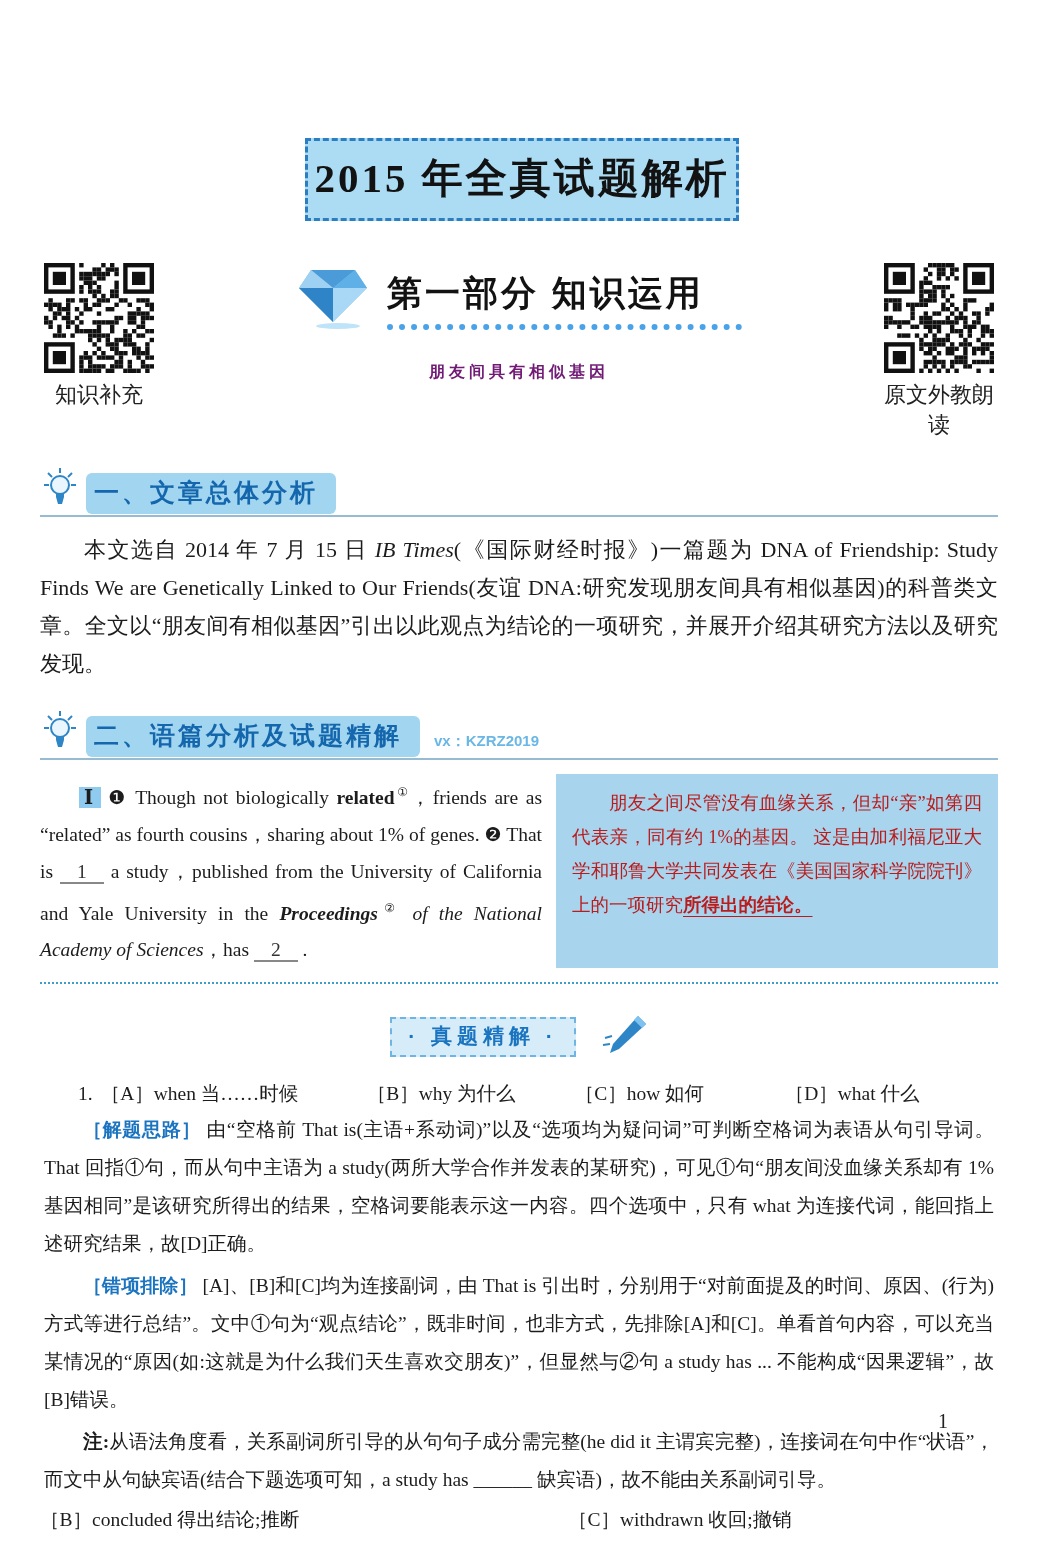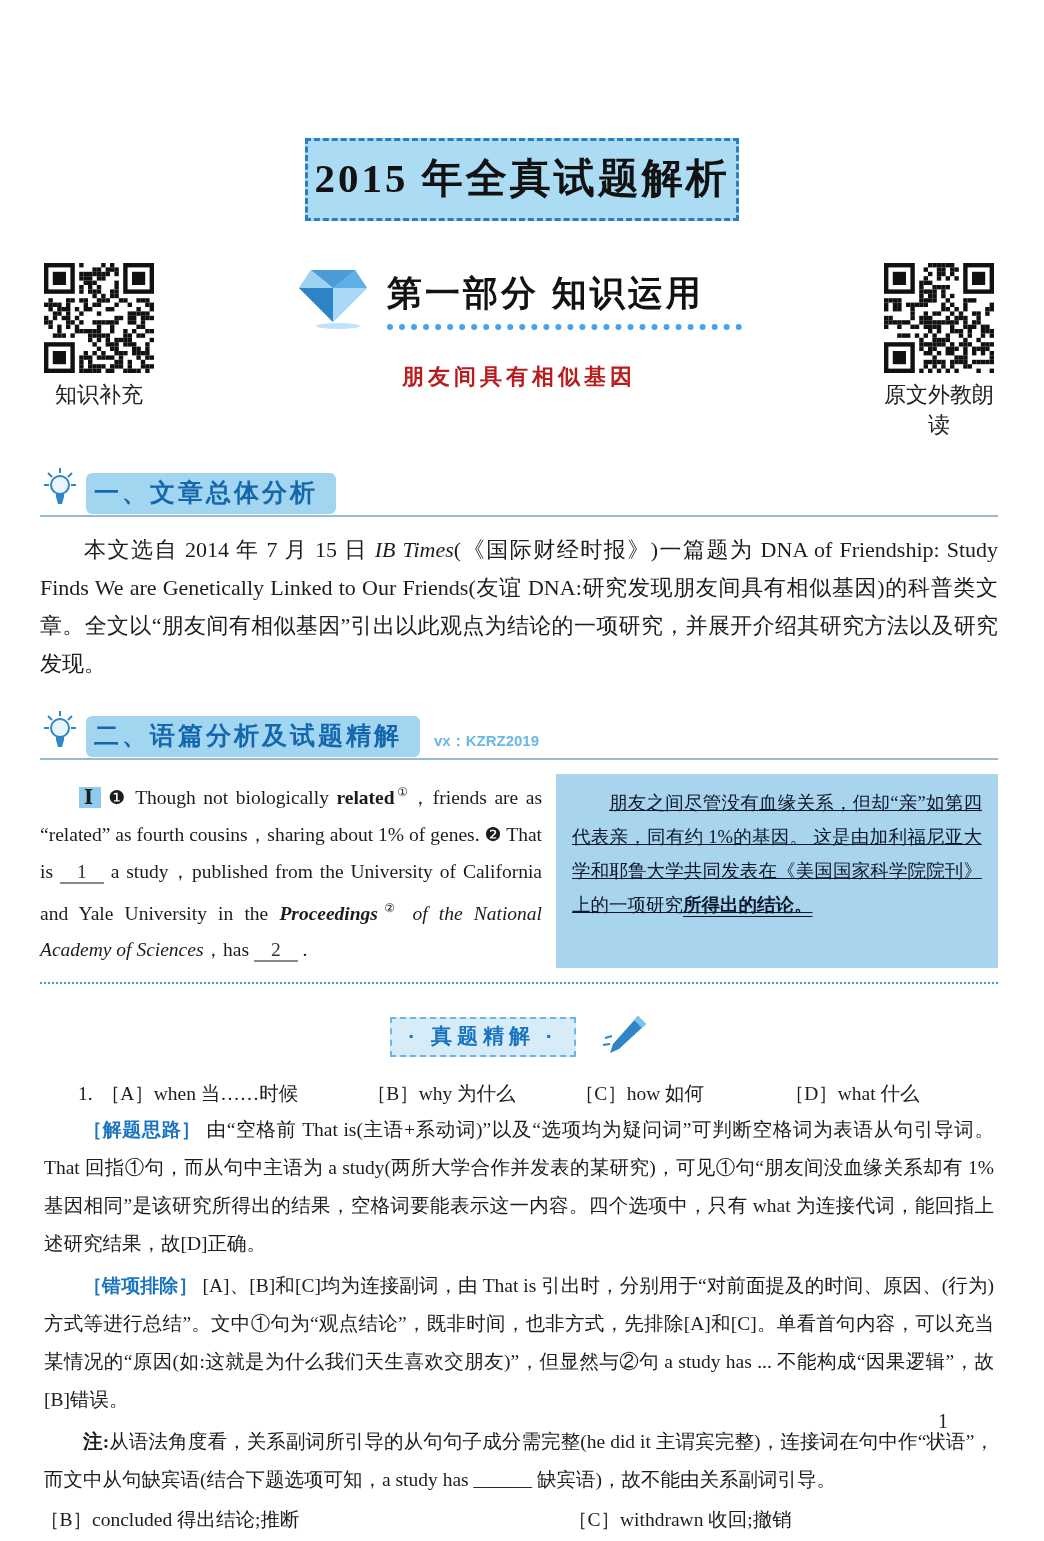--- a/index.html
+++ b/index.html
@@ -14,22 +14,22 @@
 
   
   .header-row{margin-top:42px;display:flex;justify-content:space-between;align-items:flex-start;}
   .qr-block{width:118px;text-align:center;}
   .qr-label{font-size:22px;margin-top:3px;color:#222;}
   .part-center{flex:1;display:flex;flex-direction:column;align-items:center;}
   .part-title-row{display:flex;align-items:center;gap:17px;margin-top:2px;}
   .part-title{font-family:"Liberation Sans","DejaVu Sans",sans-serif;font-size:35px;font-weight:900;
               color:#121212;letter-spacing:3px;}
   .dotted-underline{border-bottom:6px dotted #4aa3e8;width:355px;margin:7px auto 0;}
-  .subtitle{margin-top:27px;font-family:"Liberation Sans","DejaVu Sans",sans-serif;font-size:22px;
-            font-weight:bold;color:#b91c1c;letter-spacing:4px;}
+  .subtitle{margin-top:27px;font-family:"Liberation Sans","DejaVu Sans",sans-serif;font-size:16px;
+            font-weight:bold;color:#701a75;letter-spacing:4px;}
 
   
   .section-header{margin-top:24px;display:flex;align-items:flex-end;gap:6px;
                   border-bottom:2px solid #97bcd2;padding-bottom:1px;}
   .section-bar{background:#a2d5f0;color:#1567ad;font-family:"Liberation Sans","DejaVu Sans",sans-serif;
                font-size:25px;font-weight:bold;letter-spacing:3px;padding:3px 18px 5px 8px;border-radius:6px;}
   .watermark{font-family:"Liberation Sans","DejaVu Sans",sans-serif;font-size:15px;color:#6ab7e6;
              margin:0 0 6px 8px;font-weight:bold;}
 
   
@@ -42,21 +42,21 @@
   .bold{font-weight:bold;}
 
   
   .passage-row{display:flex;gap:14px;margin-top:14px;}
   .passage{width:502px;font-size:19.5px;line-height:37px;text-align:justify;text-indent:2em;}
   .roman-hl{background:#8ecbee;padding:0 5px;font-weight:bold;}
   .circ{font-size:19px;}
   .blank{border-bottom:2px solid #888;padding:0 17px;color:#333;}
   sup{font-size:12px;}
   .translation{flex:1;background:#a9d4ed;padding:12px 16px 14px;font-size:18.5px;line-height:34px;
-               text-align:justify;text-indent:2em;color:#0f172a;text-decoration:underline;}
+               text-align:justify;text-indent:2em;color:#b91c1c;}
   .ul-bold{font-weight:bold;text-decoration:underline;text-underline-offset:5px;}
   .dotted-sep{margin-top:14px;border-bottom:2px dotted #3f9ec9;}
 
   
   .badge-row{margin-top:30px;display:flex;justify-content:center;align-items:center;gap:26px;}
   .badge{background:#d6edf9;border:2px dashed #6fb5e3;color:#1b74c0;font-weight:bold;font-size:21px;
          padding:3px 16px 5px;font-family:"Liberation Sans","DejaVu Sans",sans-serif;letter-spacing:5px;}
 
   
   .q1-opts{margin-top:20px;font-size:19.5px;display:flex;align-items:baseline;}

